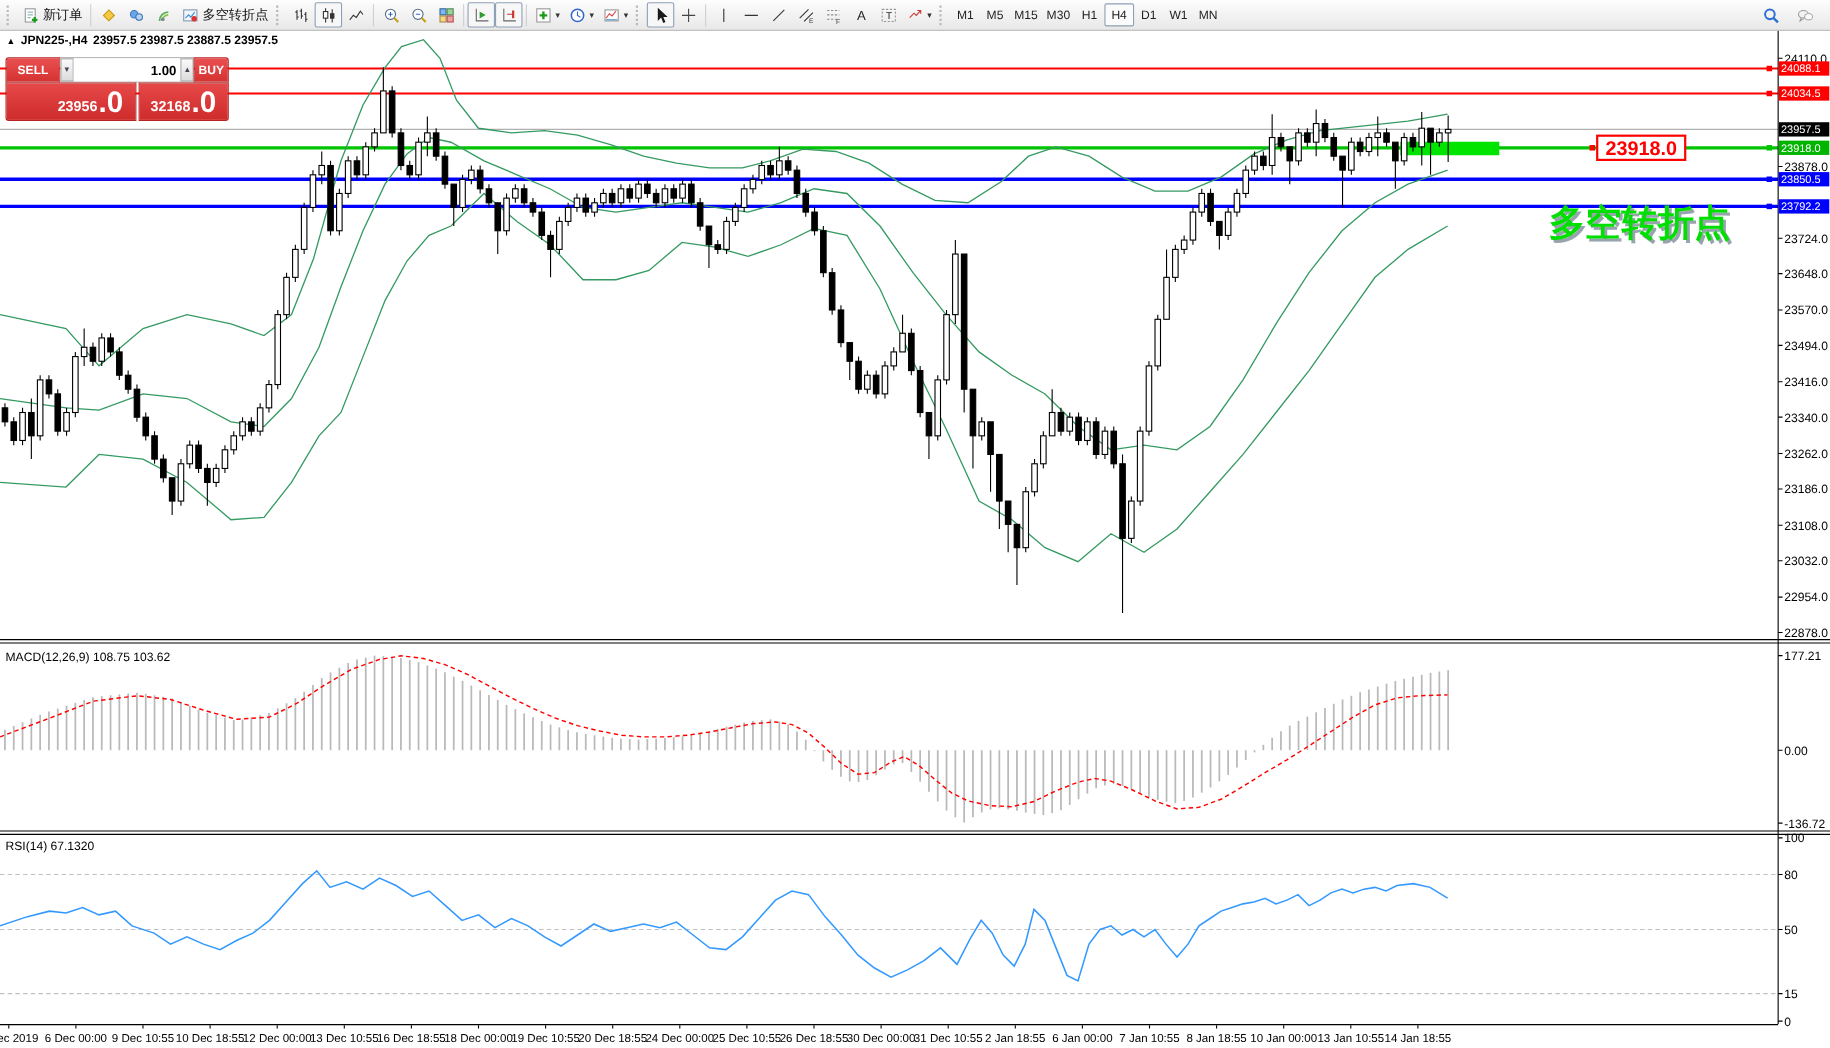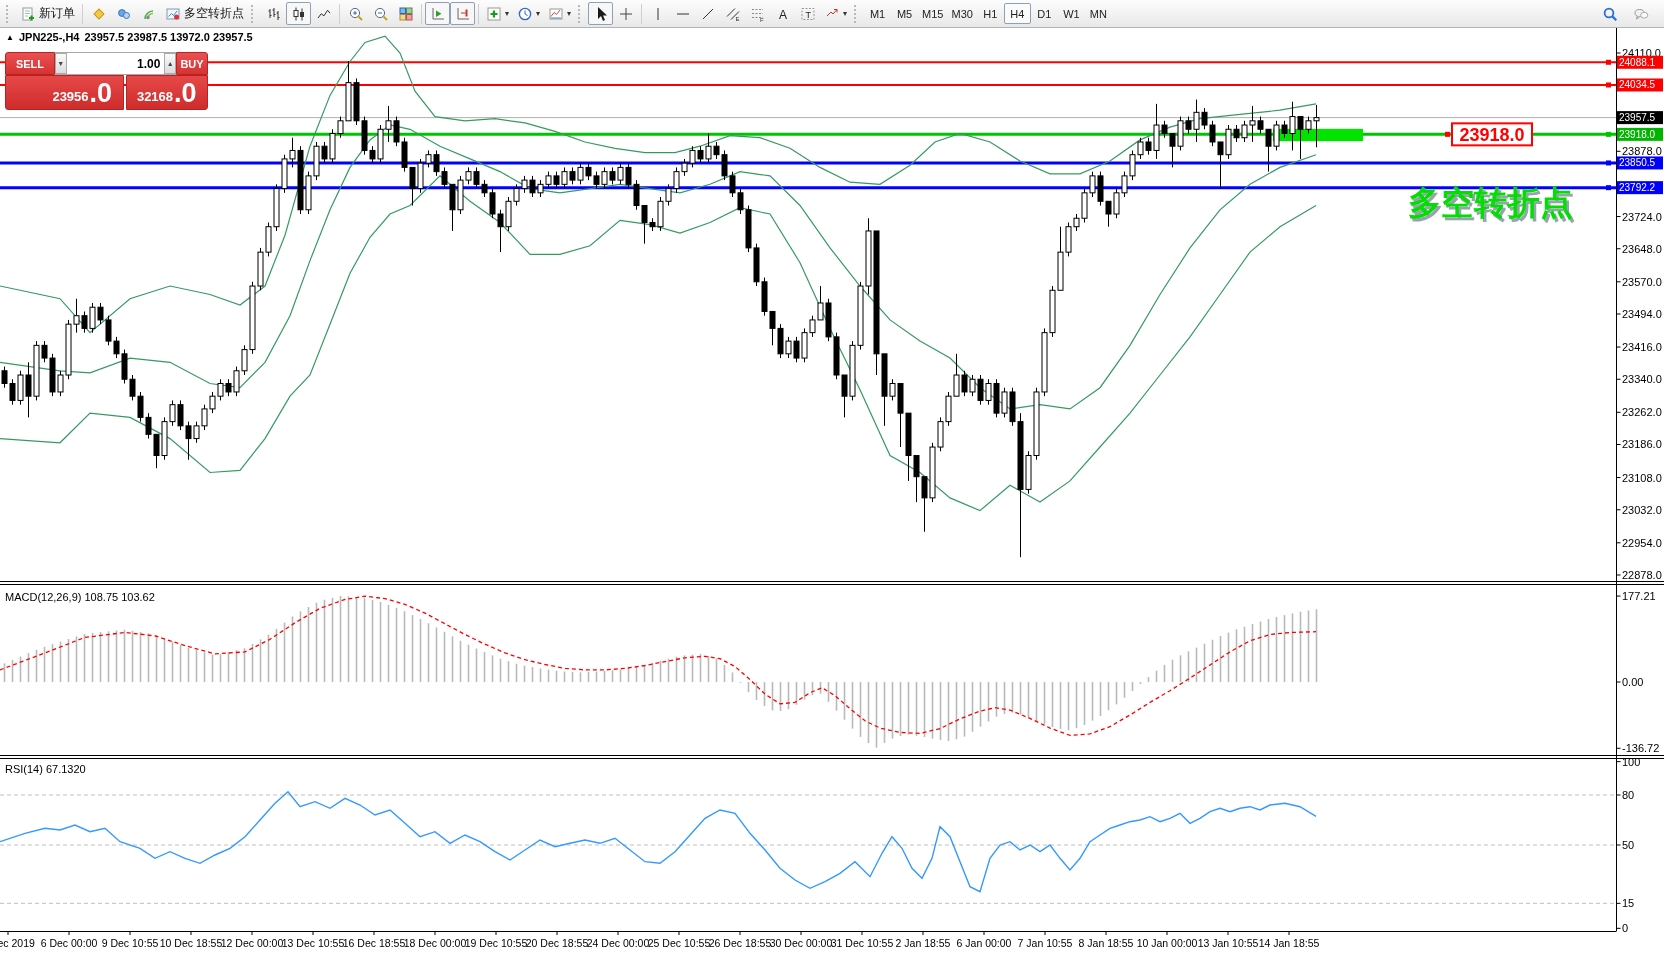--- a/index.html
+++ b/index.html
@@ -880,21 +880,21 @@
     <text x="1167" y="947" font-size="10.5" fill="#000" text-anchor="middle">10 Jan 00:00</text>
     <line x1="1228" y1="932" x2="1228" y2="935" stroke="#000"></line>
     <text x="1228" y="947" font-size="10.5" fill="#000" text-anchor="middle">13 Jan 10:55</text>
     <line x1="1289" y1="932" x2="1289" y2="935" stroke="#000"></line>
     <text x="1289" y="947" font-size="10.5" fill="#000" text-anchor="middle">14 Jan 18:55</text>
   </svg>
 
 <div class="chart-header">
   <span class="collapse-tri">▲</span>
   <span>JPN225-,H4</span>
-  <span>23957.5 23987.5 13972.0 23957.5</span>
+  <span>23957.5 23987.5 23887.5 23957.5</span>
 </div>
 
 <div class="trade-panel">
   <div class="tp-row1">
     <div class="tp-btn tp-sell">SELL</div>
     <div class="tp-spin">
       <div class="tp-step">▼</div>
       <input class="tp-vol" value="1.00" style="">
       <div class="tp-step">▲</div>
     </div>

